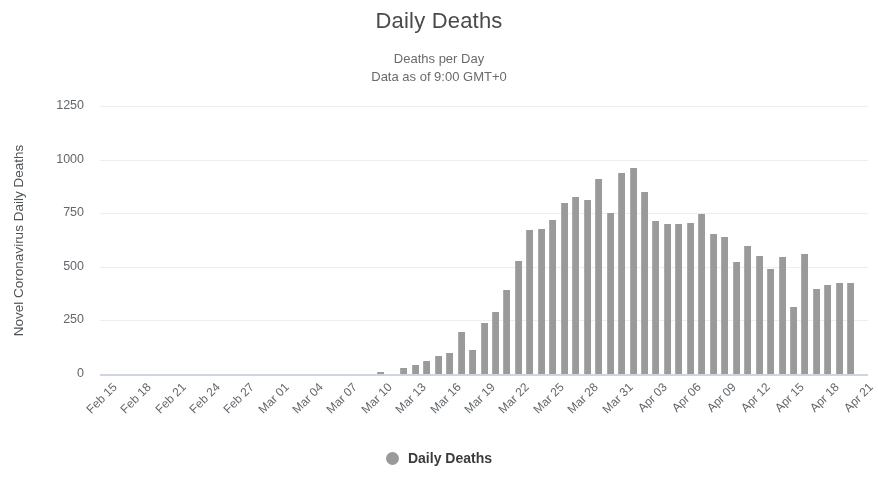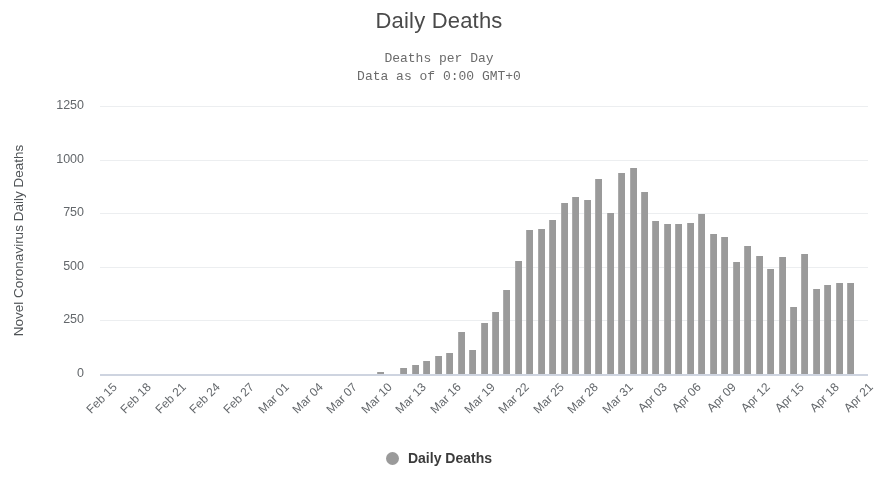--- a/index.html
+++ b/index.html
@@ -38,21 +38,21 @@
   .chart-subtitle {
     position: absolute;
     top: 50px;
     left: 0;
     width: 878px;
     text-align: center;
     font-size: 13px;
     color: #6b6b6b;
     line-height: 18px;
   }
-  .chart-subtitle .sub-line { display: block; font-family: Liberation Mono, monospace; }
+  .chart-subtitle .sub-line { display: block; }
 
   
   .plot-area {
     position: absolute;
     left: 100px;
     top: 106px;
     width: 768px;
     height: 268px;
   }
 
@@ -157,21 +157,21 @@
   }
 </style>
 </head>
 <body>
 
 <div class="chart-root">
 
   <div class="chart-title">Daily Deaths</div>
   <div class="chart-subtitle">
     <span class="sub-line">Deaths per Day</span>
-    <span class="sub-line">Data as of 0:00 GMT+0</span>
+    <span class="sub-line">Data as of 9:00 GMT+0</span>
   </div>
 
   <div class="y-axis-title">
     <span>Novel Coronavirus Daily Deaths</span>
   </div>
 
   <div class="plot-area">
     <div id="gridlines">
         <div class="gridline axis-zero" style="top: 268px;"></div>
         <div class="gridline" style="top: 214.4px;"></div>

